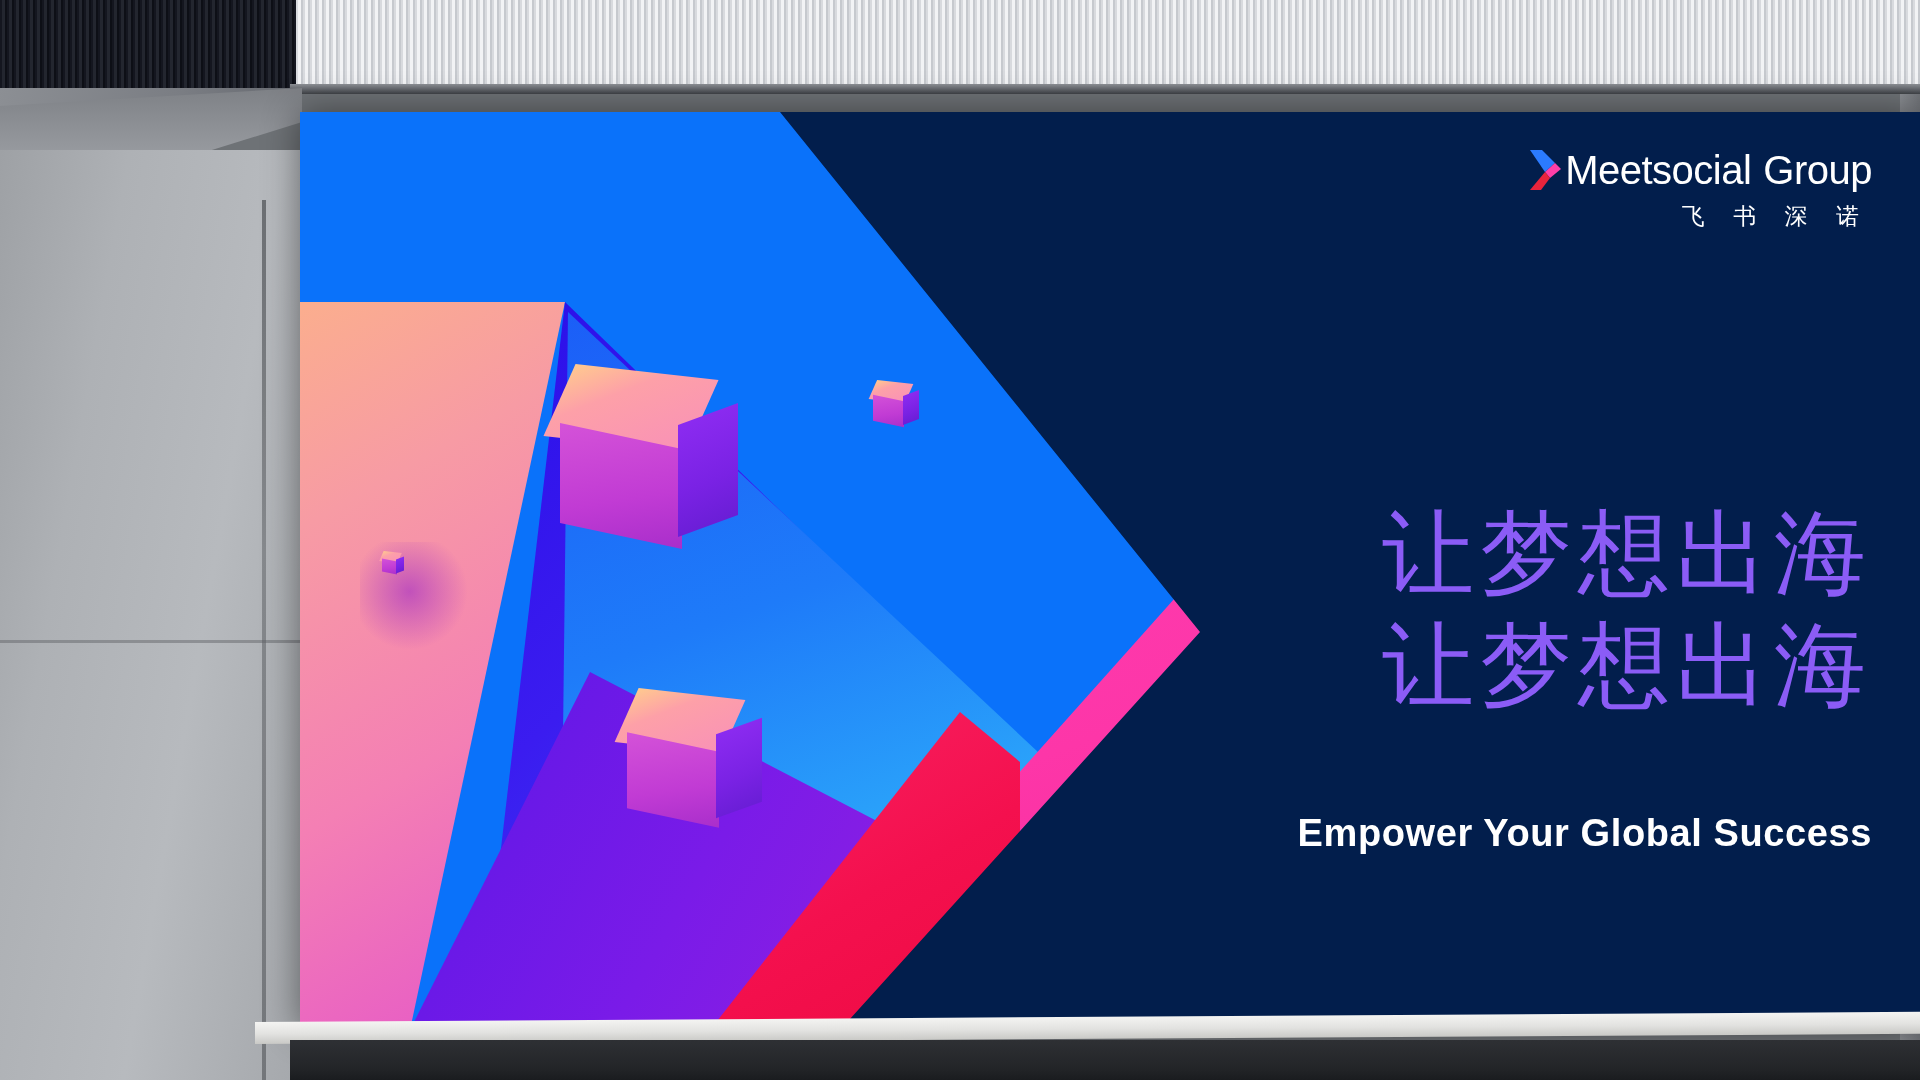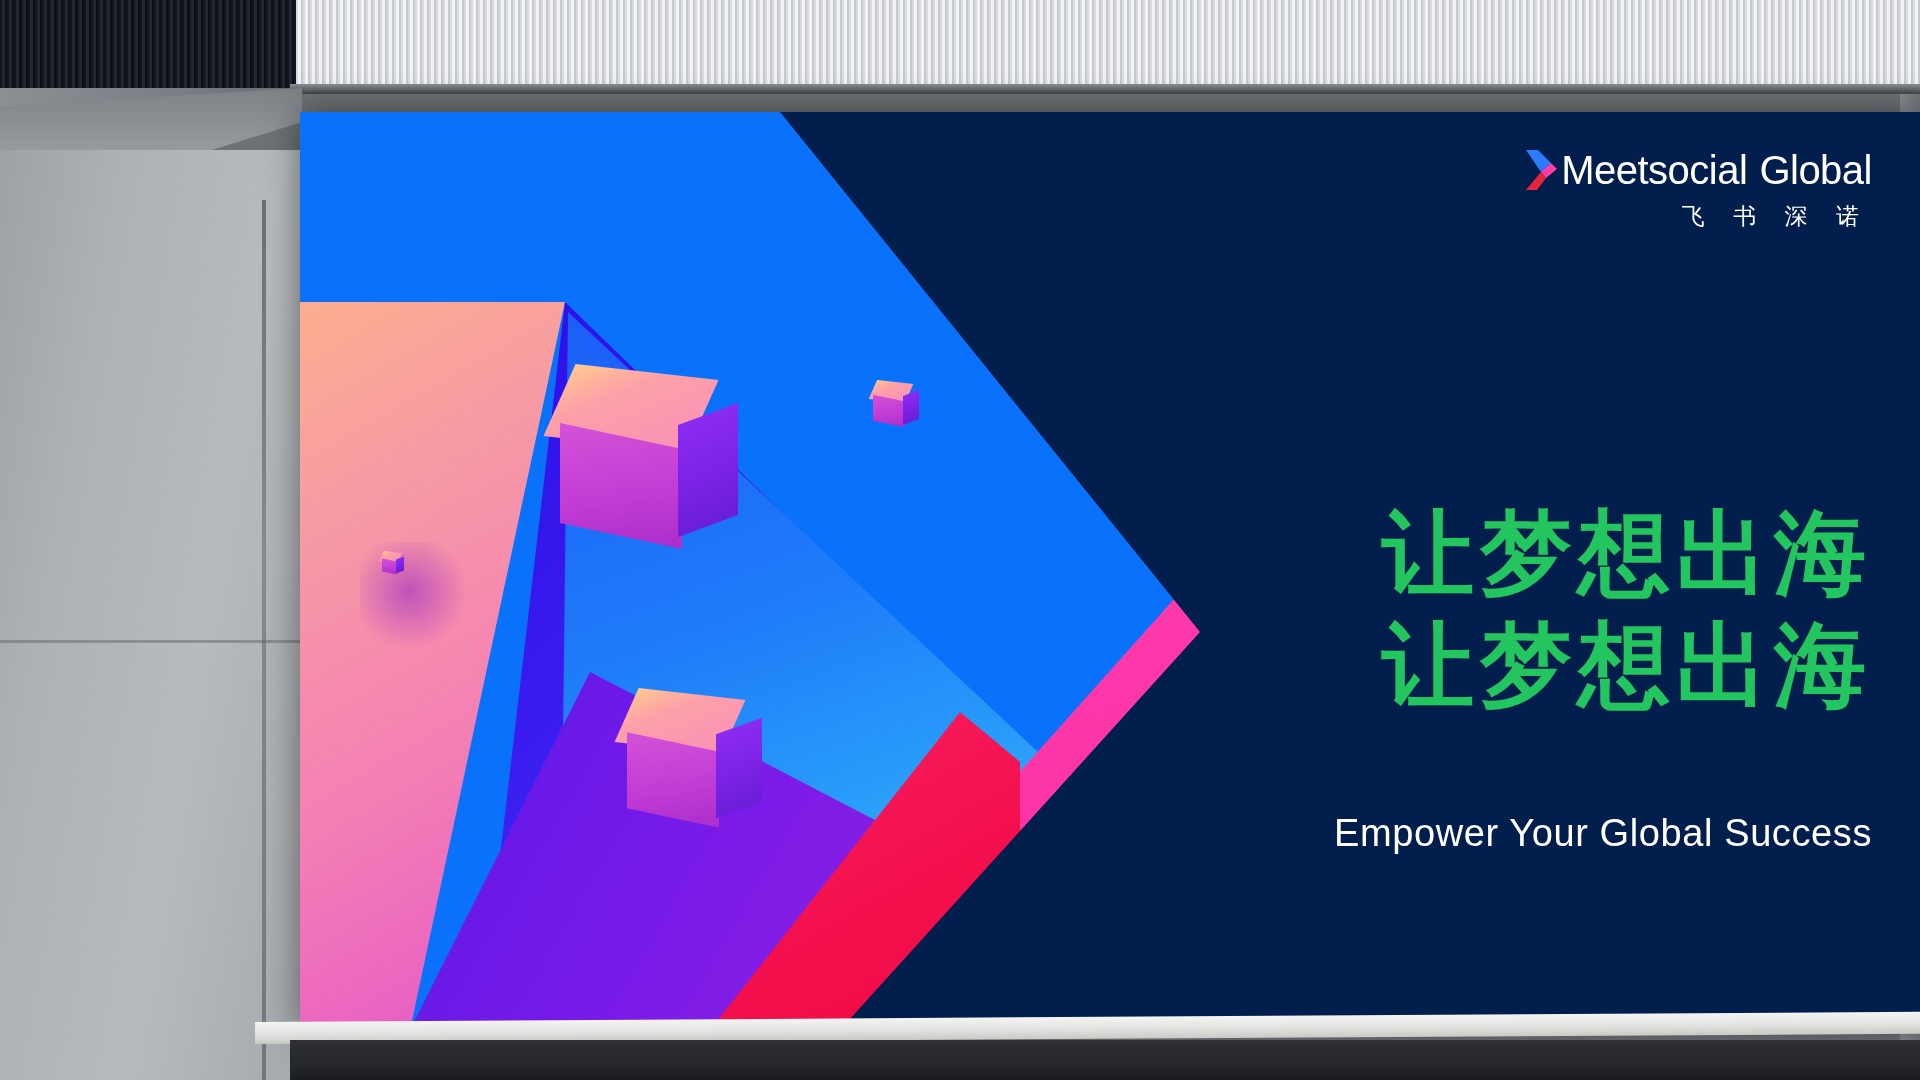--- a/index.html
+++ b/index.html
@@ -180,26 +180,26 @@
   .logo-word .grp{ margin-left:12px; }
   .logo-cn{
     margin-top:9px; font-size:23px; letter-spacing:11px; color:#ffffff;
     font-weight:400; padding-right:2px;
   }
 
   .headline{
     position:absolute; right:48px; top:385px; text-align:right;
   }
   .headline .line{
-    font-size:92px; font-weight:700; letter-spacing:6px;
-    line-height:1.22; color:#22c55e; white-space:nowrap;
+    font-size:92px; font-weight:400; letter-spacing:6px;
+    line-height:1.22; color:#8b5cf6; white-space:nowrap;
   }
   .tagline{
     position:absolute; right:48px; top:700px;
-    font-size:38px; font-weight:400; letter-spacing:.6px;
+    font-size:38px; font-weight:700; letter-spacing:.6px;
     color:#ffffff; white-space:nowrap;
   }
 </style>
 </head>
 <body>
 
 <div class="scene">
 
   <div class="ceiling-dark"></div>
   <div class="ceiling-light"></div>
@@ -250,21 +250,21 @@
     <div class="content">
 
       <div class="logo-block">
         <div class="logo-row">
           <svg class="logo-mark" viewBox="0 0 34 44">
             <path d="M2 2 L14 2 L27 15 L17 24 Z" fill="#2B7BFF"></path>
             <path d="M17 24 L27 15 L33 21 L22 30 Z" fill="#FF3FA8"></path>
             <path d="M22 30 L17 24 L2 42 L13 42 Z" fill="#E8243C"></path>
             <path d="M14 2 L17 24 L2 42 L2 2 Z" fill="#E8243C" opacity="0"></path>
           </svg>
-          <div class="logo-word"><span>Meetsocial</span><span class="grp">Global</span></div>
+          <div class="logo-word"><span>Meetsocial</span><span class="grp">Group</span></div>
         </div>
         <div class="logo-cn">飞 书 深 诺</div>
       </div>
 
       <div class="headline">
         <div class="line">让梦想出海</div>
         <div class="line">让梦想出海</div>
       </div>
 
       <div class="tagline">Empower Your Global Success</div>

